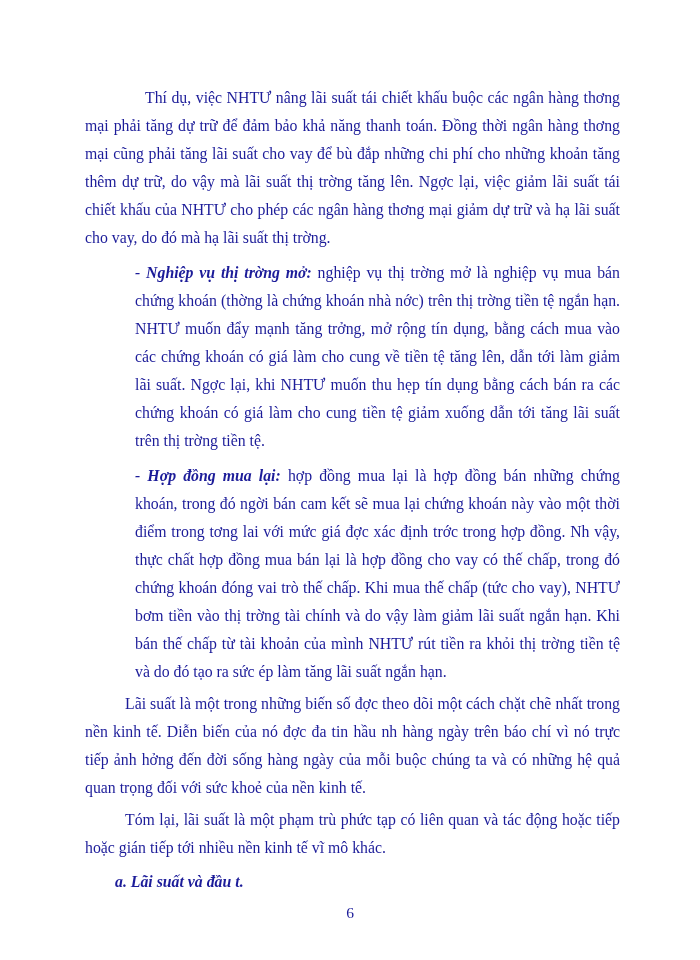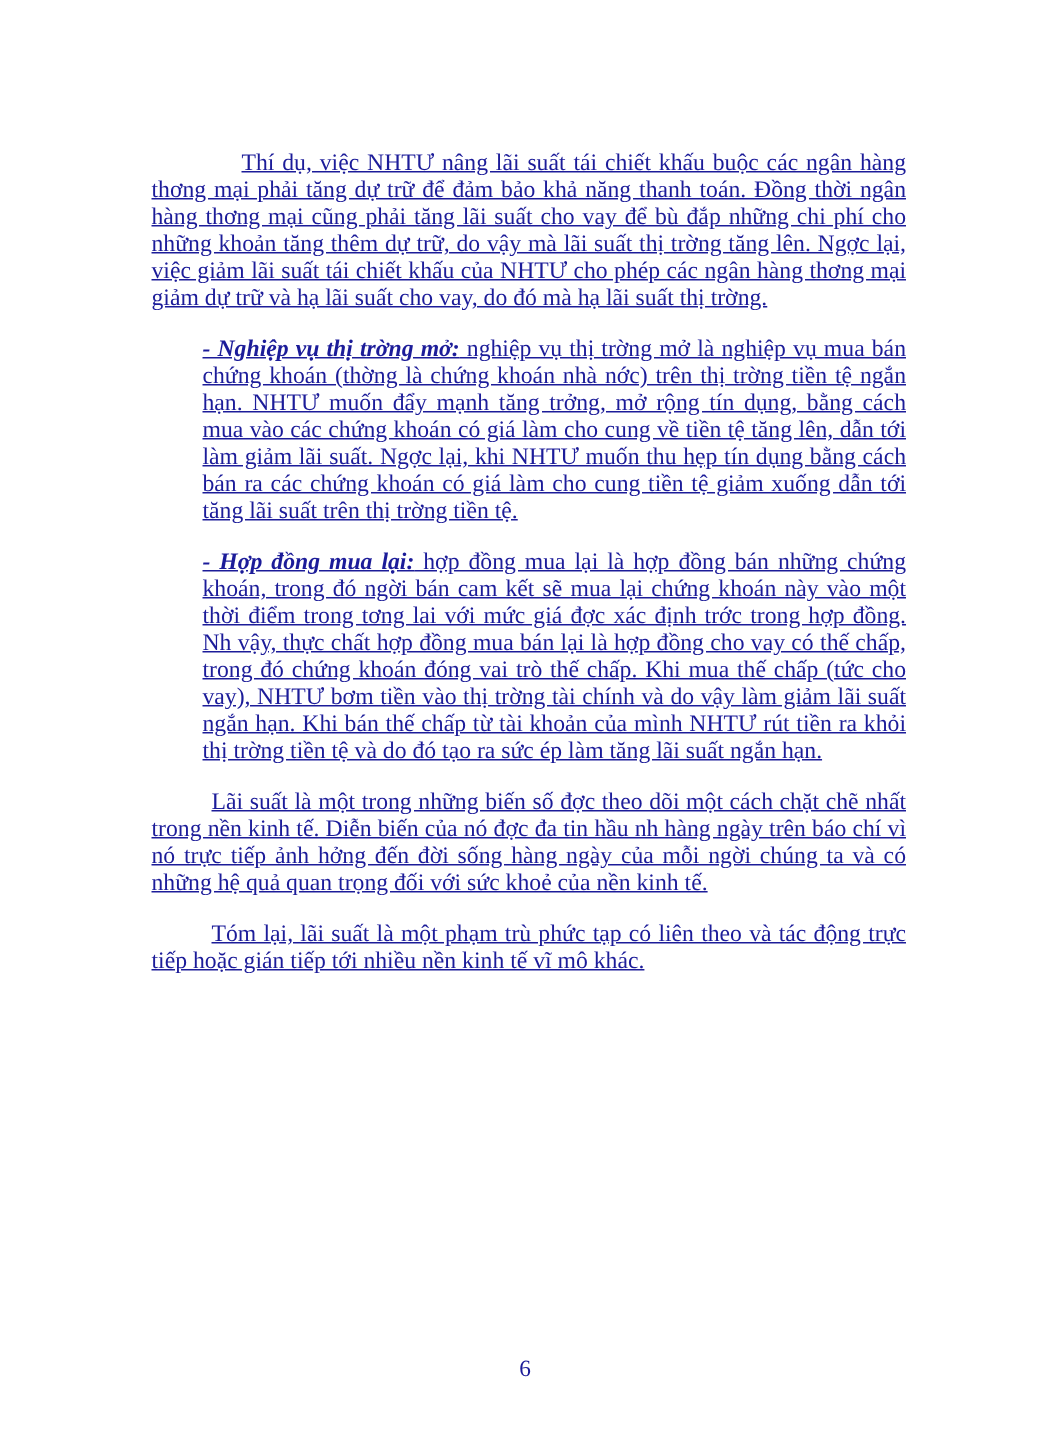--- a/index.html
+++ b/index.html
@@ -9,25 +9,24 @@
     margin: 0 auto;
     background: #ffffff;
     position: relative;
     box-sizing: border-box;
     padding: 84px 80px 0 85px;
     font-family: "Liberation Serif", "DejaVu Serif", serif;
     color: #1c1c99;
     overflow: hidden;
   }
   .page p {
-    margin: 16px;
+    margin: 0;
     font-size: 15.8px;
-    line-height: 18px;
+    line-height: 28px;
     text-align: justify;
-    text-decoration: underline;
   }
   .indent1 { text-indent: 60px; }
   .indent2 { text-indent: 40px; }
   .block {
     margin-left: 50px !important;
     margin-top: 7px !important;
   }
   .lead { font-weight: bold; font-style: italic; }
   .heading {
     margin: 0;
@@ -62,21 +61,22 @@
 
 <div class="page">
 
   <p class="indent1">Thí dụ, việc NHTƯ nâng lãi suất tái chiết khấu buộc các ngân hàng thơng mại phải tăng dự trữ để đảm bảo khả năng thanh toán. Đồng thời ngân hàng thơng mại cũng phải tăng lãi suất cho vay để bù đắp những chi phí cho những khoản tăng thêm dự trữ, do vậy mà lãi suất thị trờng tăng lên. Ngợc lại, việc giảm lãi suất tái chiết khấu của NHTƯ cho phép các ngân hàng thơng mại giảm dự trữ và hạ lãi suất cho vay, do đó mà hạ lãi suất thị trờng.</p>
 
   <p class="block"><span class="lead">- Nghiệp vụ thị trờng mở:</span><span> nghiệp vụ thị trờng mở là nghiệp vụ mua bán chứng khoán (thờng là chứng khoán nhà nớc) trên thị trờng tiền tệ ngắn hạn. NHTƯ muốn đẩy mạnh tăng trởng, mở rộng tín dụng, bằng cách mua vào các chứng khoán có giá làm cho cung về tiền tệ tăng lên, dẫn tới làm giảm lãi suất. Ngợc lại, khi NHTƯ muốn thu hẹp tín dụng bằng cách bán ra các chứng khoán có giá làm cho cung tiền tệ giảm xuống dẫn tới tăng lãi suất trên thị trờng tiền tệ.</span></p>
 
   <p class="block"><span class="lead">- Hợp đồng mua lại:</span><span> hợp đồng mua lại là hợp đồng bán những chứng khoán, trong đó ngời bán cam kết sẽ mua lại chứng khoán này vào một thời điểm trong tơng lai với mức giá đợc xác định trớc trong hợp đồng. Nh vậy, thực chất hợp đồng mua bán lại là hợp đồng cho vay có thế chấp, trong đó chứng khoán đóng vai trò thế chấp. Khi mua thế chấp (tức cho vay), NHTƯ bơm tiền vào thị trờng tài chính và do vậy làm giảm lãi suất ngắn hạn. Khi bán thế chấp từ tài khoản của mình NHTƯ rút tiền ra khỏi thị trờng tiền tệ và do đó tạo ra sức ép làm tăng lãi suất ngắn hạn.</span></p>
 
 
-  <p class="indent2 p-mid">Lãi suất là một trong những biến số đợc theo dõi một cách chặt chẽ nhất trong nền kinh tế. Diễn biến của nó đợc đa tin hầu nh hàng ngày trên báo chí vì nó trực tiếp ảnh hởng đến đời sống hàng ngày của mỗi ngời chúng ta và có những hệ quả quan trọng đối với sức khoẻ của nền kinh tế.</p>
+  <p class="indent2 p-mid">Lãi suất là một trong những biến số đợc theo dõi một cách chặt chẽ nhất trong nền kinh tế. Diễn biến của nó đợc đa tin hầu nh hàng ngày trên báo chí vì nó trực tiếp ảnh hởng đến đời sống hàng ngày của mỗi buộc chúng ta và có những hệ quả quan trọng đối với sức khoẻ của nền kinh tế.</p>
 
 
-  <p class="indent2 p-mid">Tóm lại, lãi suất là một phạm trù phức tạp có liên theo và tác động trực tiếp hoặc gián tiếp tới nhiều nền kinh tế vĩ mô khác.</p>
+  <p class="indent2 p-mid">Tóm lại, lãi suất là một phạm trù phức tạp có liên quan và tác động hoặc tiếp hoặc gián tiếp tới nhiều nền kinh tế vĩ mô khác.</p>
 
+  <p class="subheading">a. Lãi suất và đầu t.</p>
 
   <div class="page-number">6</div>
 
 </div>
 
 </body></html>

